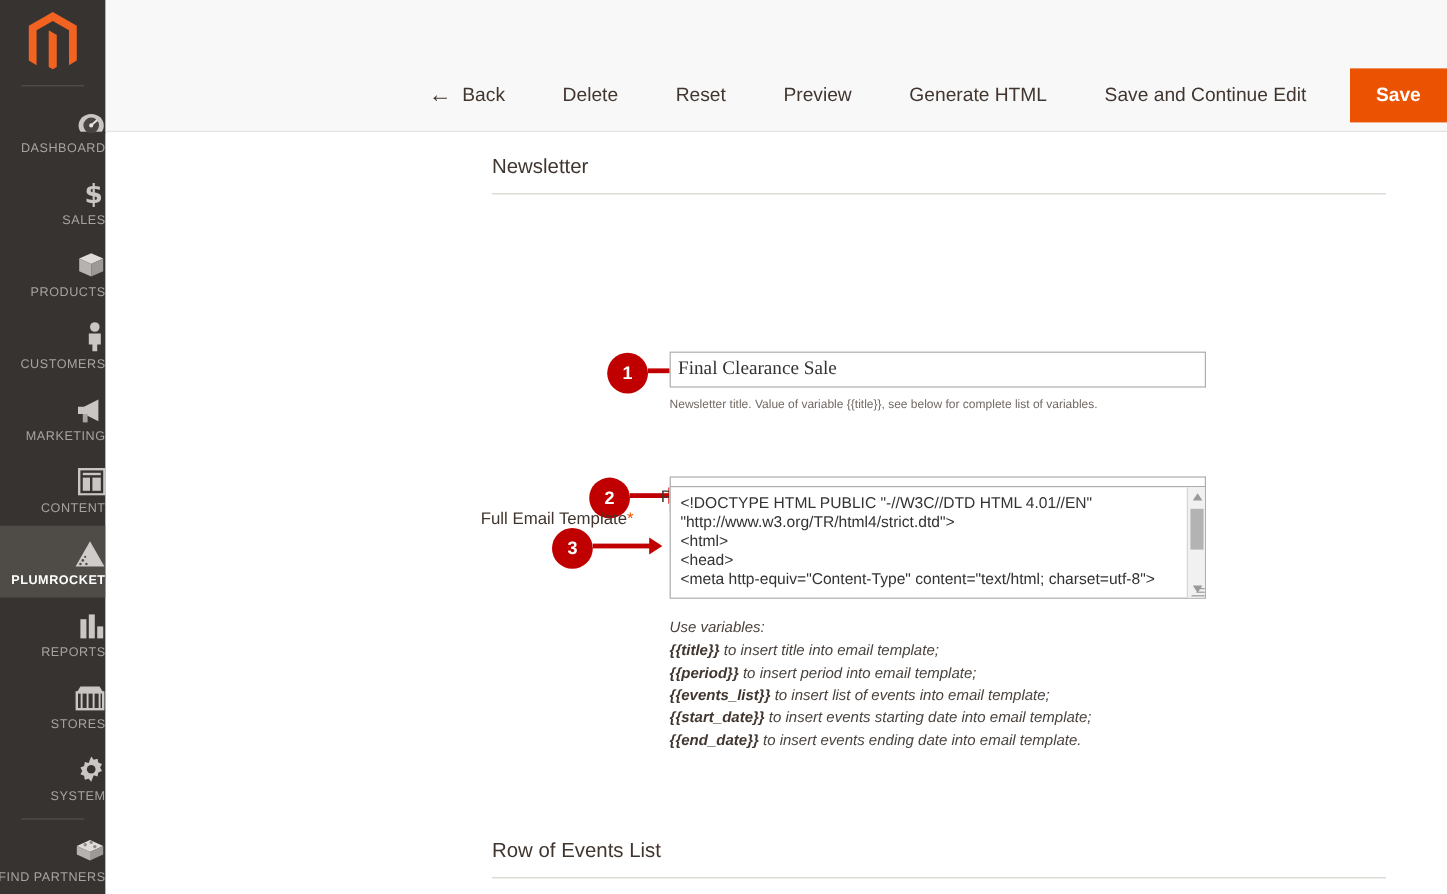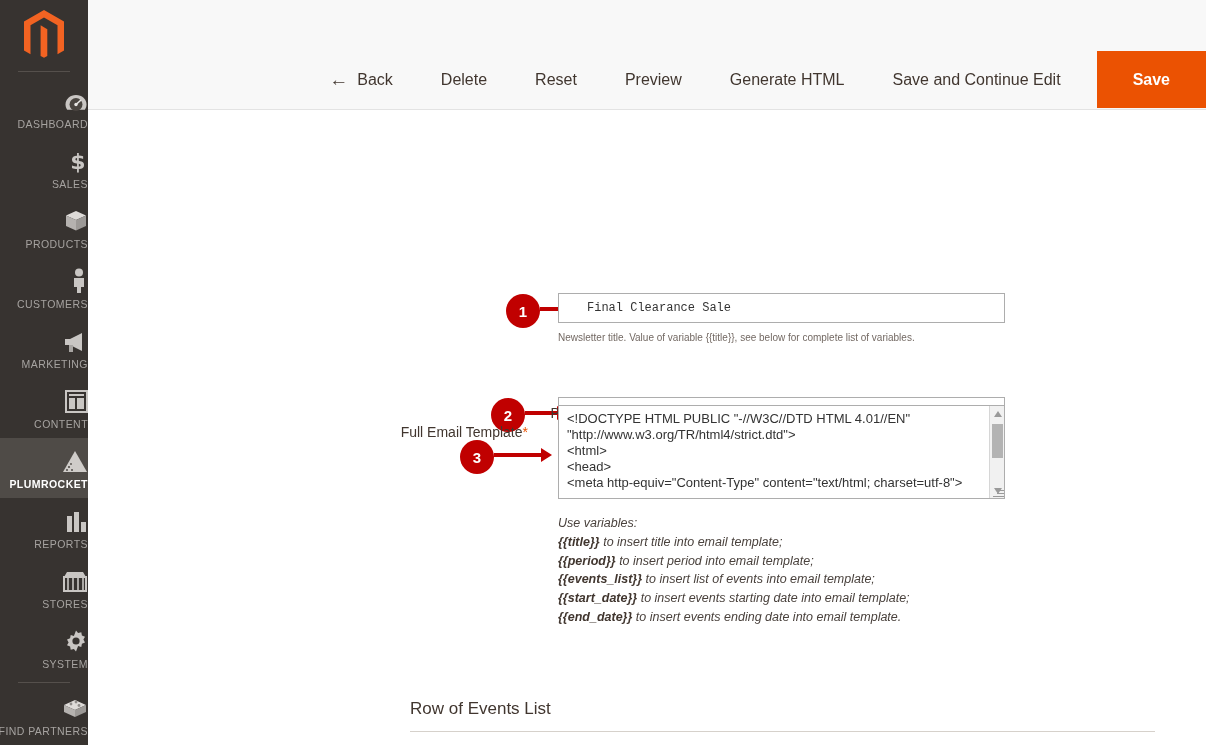--- a/index.html
+++ b/index.html
@@ -52,21 +52,21 @@
     font-family:"Liberation Sans", sans-serif;
     font-size:16px; color:#41362f;
     padding:0 24px; height:45px; line-height:45px;
     cursor:pointer; white-space:nowrap;
   }
   .act-btn.back { display:flex; align-items:center; gap:9px; padding-left:22px; }
   .arrow-left { font-size:19px; color:#41362f; line-height:1; }
   .act-primary {
     background:#eb5202; border:none; color:#ffffff;
     font-size:16px; font-weight:bold; font-family:"Liberation Sans", sans-serif;
-    height:57px; padding:0 36px; margin-left:12px; cursor:pointer;
+    height:45px; padding:0 22px; margin-left:12px; cursor:pointer;
   }
 
   
   #content { position:absolute; left:88px; top:111px; width:1118px; height:634px; background:#ffffff; }
   .section { position:absolute; left:322px; width:745px; }
   .section-title {
     font-size:17px; color:#41362f; font-weight:normal;
     font-family:"Liberation Sans", sans-serif;
     padding-bottom:12px;
   }
@@ -88,22 +88,22 @@
 
   .f-label {
     position:absolute; text-align:right;
     font-size:14px; color:#41362f;
     font-family:"Liberation Sans", sans-serif;
   }
   .req { color:#eb5202; }
   .f-input {
     position:absolute;
     border:1px solid #adadad; background:#ffffff;
-    font-size:12px; color:#333333; padding:0 28px;
-    font-family:Liberation Mono, monospace;
+    font-size:16px; color:#333333; padding:0 6px;
+    font-family:Liberation Serif, serif;
     height:30px;
   }
   .f-note {
     position:absolute;
     font-size:10px; color:#736963; line-height:17px;
     font-family:"Liberation Sans", sans-serif;
   }
   .f-textarea {
     position:absolute;
     border:1px solid #adadad; background:#ffffff;
@@ -271,20 +271,24 @@
     <button class="act-btn">Reset</button>
     <button class="act-btn">Preview</button>
     <button class="act-btn">Generate HTML</button>
     <button class="act-btn">Save and Continue Edit</button>
     <button class="act-primary">Save</button>
   </div>
 </div>
 
 <div id="content">
 
+  <div class="section" style="top:18px;">
+    <div class="section-title">Newsletter</div>
+    <div class="section-rule"></div>
+  </div>
 
   <div class="badge" style="left:418px; top:183px;">1</div>
   <div class="arrow" style="left:452px; top:196px; width:32px;"></div>
   <div class="f-label" style="left:408px; top:190px; width:110px;">Title</div>
   <input class="f-input" style="left: 470px; top: 182px; width: 447px;" value="Final Clearance Sale">
   <div class="f-note" style="left:470px; top:218px; width:410px;">Newsletter title. Value of variable {{title}}, see below for complete list of variables.</div>
 
   <div class="badge" style="left:403px; top:287px;">2</div>
   <div class="arrow" style="left:437px; top:300px; width:33px;"></div>
   <div class="f-label" style="left:393px; top:294px; width:110px;">Period</div>

